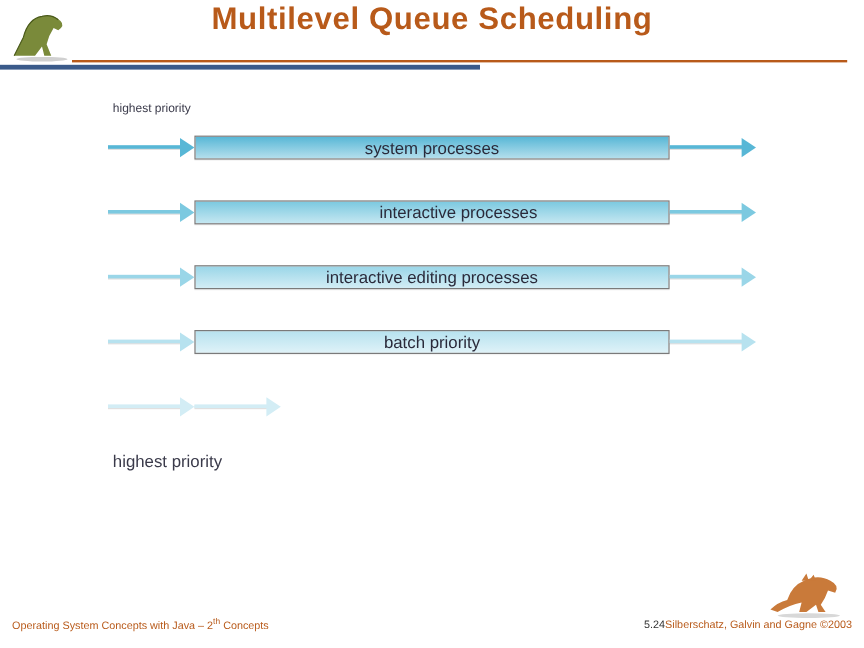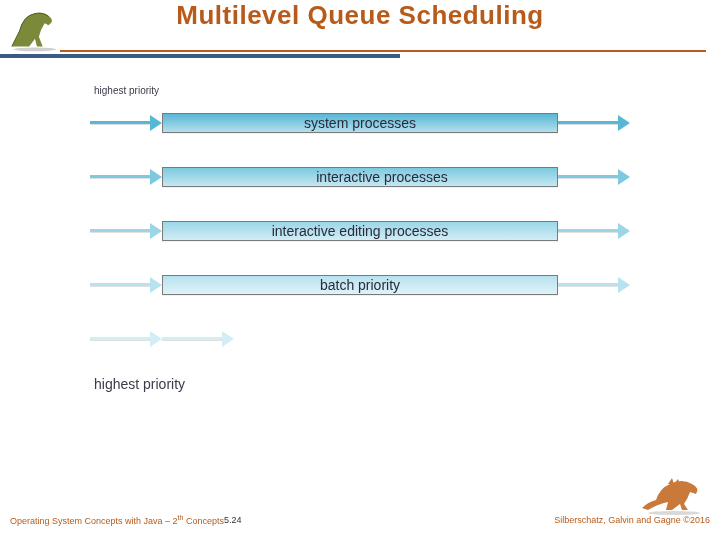--- a/index.html
+++ b/index.html
@@ -99,21 +99,21 @@
     left: 0; right: 0;
     height: 28px;
     display: flex;
     align-items: center;
     font-size: 9px;
     color: #333;
     padding: 0 10px;
   }
   .footer-left { flex: 0 0 auto; color: #b85a1a; }
   .footer-left sup { font-size: 7px; }
-  .footer-center { flex: 1 1 auto; text-align: left; color: #333; }
+  .footer-center { flex: 1 1 auto; text-align: right; color: #333; }
   .footer-right { flex: 0 0 auto; color: #b85a1a; }
   .dino-right {
     position: absolute;
     right: 12px;
     bottom: 26px;
     width: 70px;
     height: 50px;
   }
 </style>
 </head>
@@ -213,14 +213,14 @@
     <path d="M30 20 L34 14 L36 20 L40 15 L42 20" fill="#c97a3a"></path>
     <ellipse cx="36" cy="49" rx="26" ry="2" fill="#d8d8d8"></ellipse>
   </svg>
 </div>
 
 <div class="footer">
   <div class="footer-left">
     <span>Operating System Concepts with Java – 2</span><sup>th</sup><span> Concepts</span>
   </div>
   <div class="footer-center">5.24</div>
-  <div class="footer-right">Silberschatz, Galvin and Gagne ©2016</div>
+  <div class="footer-right">Silberschatz, Galvin and Gagne ©2003</div>
 </div>
 
 </body></html>

